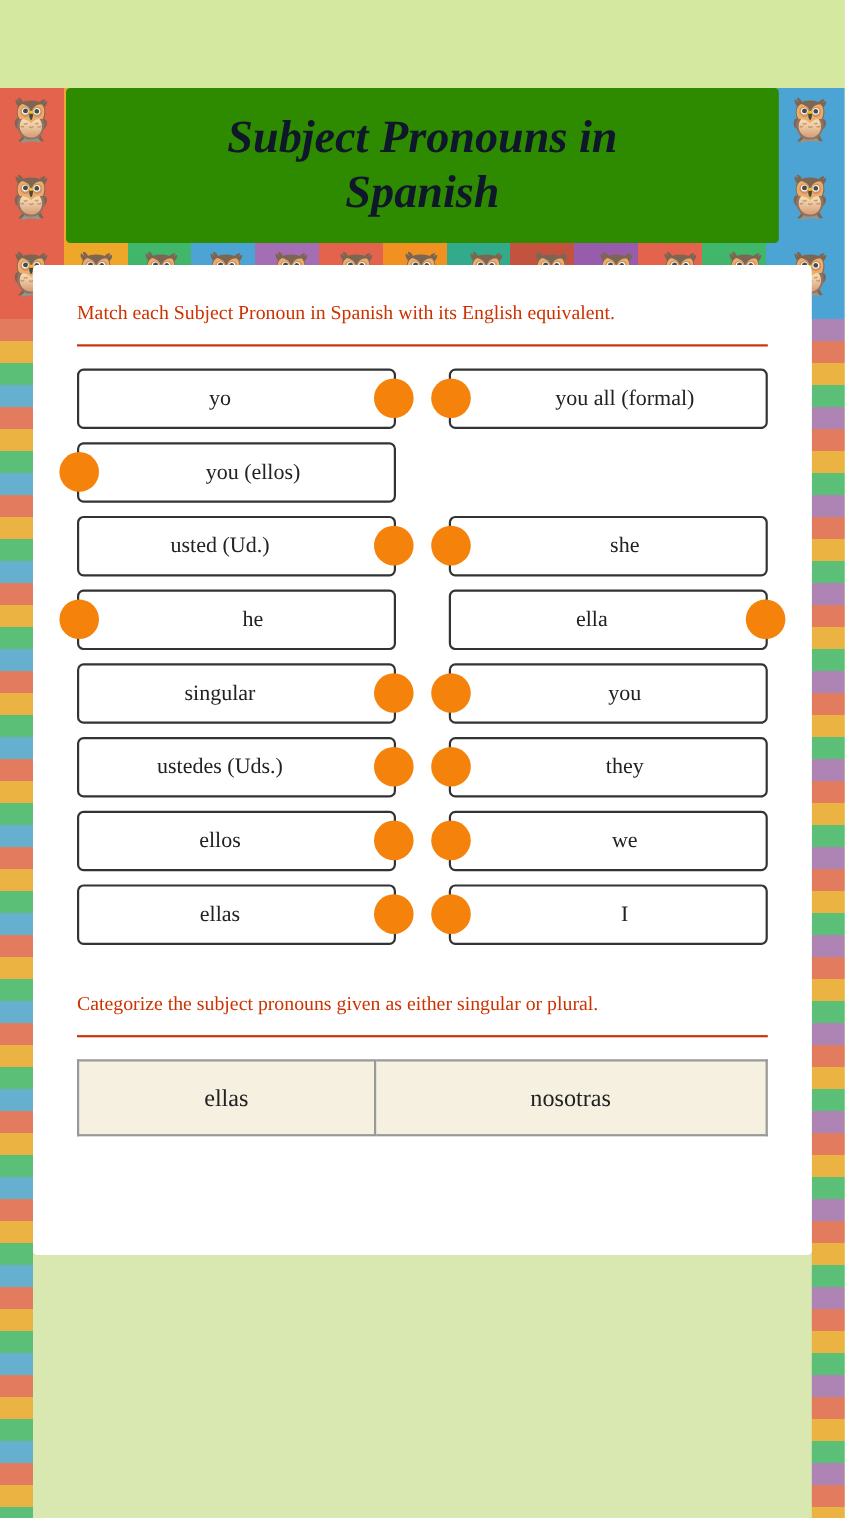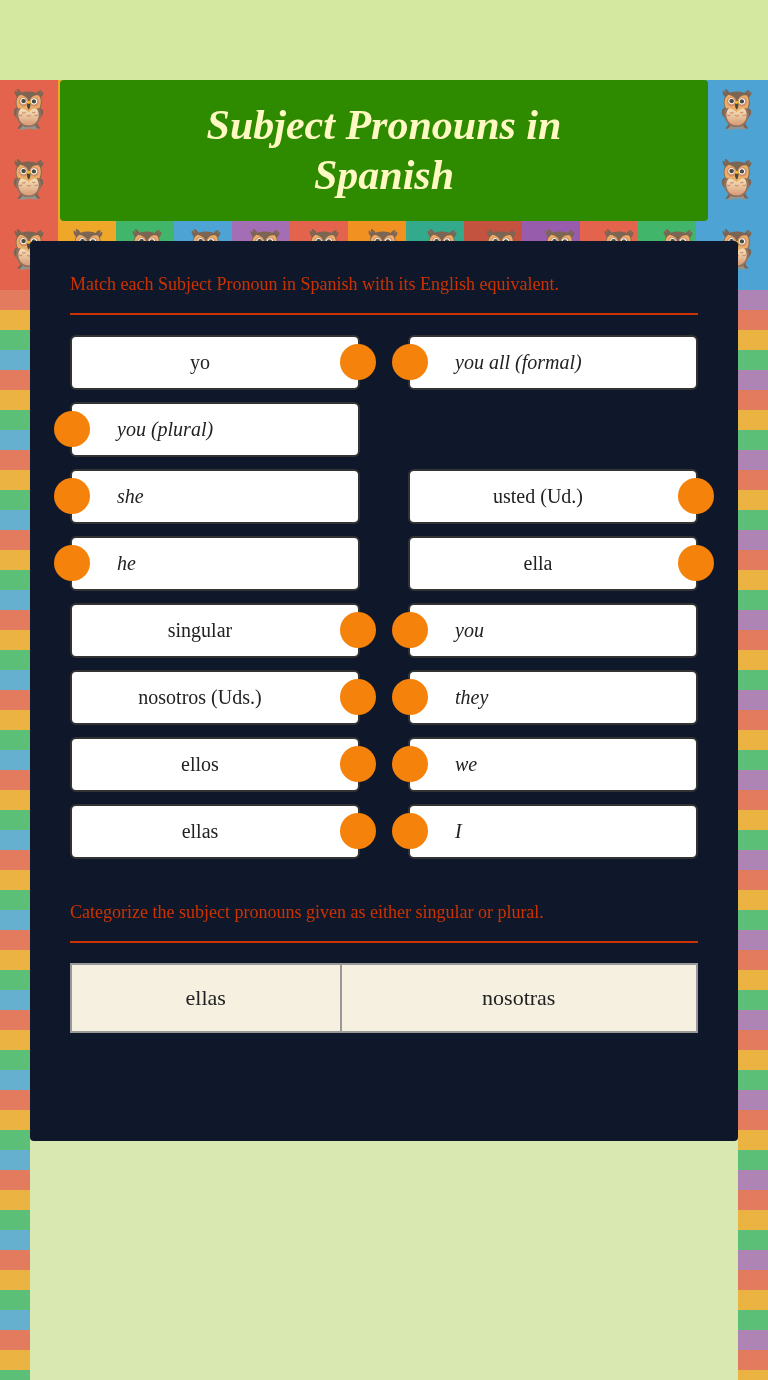--- a/index.html
+++ b/index.html
@@ -18,32 +18,32 @@
       position: relative;
       z-index: 1;
       background-color: #2e8b00;
       margin: 80px 60px 0 60px;
       padding: 20px 30px;
       border-radius: 4px;
       text-align: center;
     }
 
     .title-banner h1 {
-      color: #fef9c3;
+      color: #0f172a;
       font-size: 42px;
       font-style: italic;
       font-weight: bold;
       line-height: 1.2;
     }
 
     
     .content-card {
       position: relative;
       z-index: 1;
-      background: #0f172a;
+      background: #ffffff;
       margin: 20px 30px;
       padding: 30px 40px;
       border-radius: 4px;
       min-height: 900px;
     }
 
     .instructions {
       color: #cc3300;
       font-size: 18px;
       line-height: 1.5;
@@ -82,22 +82,22 @@
       position: relative;
       min-height: 55px;
     }
 
     .match-item.left {
       justify-content: center;
       padding-right: 45px;
     }
 
     .match-item.right {
+      justify-content: center;
       padding-left: 45px;
-      font-style: italic;
     }
 
     .match-item .item-label {
       font-size: 20px;
       color: #222;
     }
 
     
     .connector-dot {
       width: 36px;
@@ -290,33 +290,33 @@
         </div>
         <div class="match-item right">
           <div class="connector-dot"></div>
           <span class="item-label">you all (formal)</span>
         </div>
       </div>
 
       <div class="matching-row">
         <div class="match-item right">
           <div class="connector-dot"></div>
-          <span class="item-label">you (plural)</span>
-        </div>
-      </div>
-
-      <div class="matching-row">
+          <span class="item-label">you (ellos)</span>
+        </div>
+      </div>
+
+      <div class="matching-row">
+        <div class="match-item left">
+          <span class="item-label">usted (Ud.)</span>
+          <div class="connector-dot"></div>
+        </div>
         <div class="match-item right">
           <div class="connector-dot"></div>
           <span class="item-label">she</span>
         </div>
-        <div class="match-item left">
-          <span class="item-label">usted (Ud.)</span>
-          <div class="connector-dot"></div>
-        </div>
       </div>
 
 
       <div class="matching-row">
         <div class="match-item right">
           <div class="connector-dot"></div>
           <span class="item-label">he</span>
         </div>
         <div class="match-item left">
           <span class="item-label">ella</span>
@@ -330,21 +330,21 @@
           <div class="connector-dot"></div>
         </div>
         <div class="match-item right">
           <div class="connector-dot"></div>
           <span class="item-label">you</span>
         </div>
       </div>
 
       <div class="matching-row">
         <div class="match-item left">
-          <span class="item-label">nosotros (Uds.)</span>
+          <span class="item-label">ustedes (Uds.)</span>
           <div class="connector-dot"></div>
         </div>
         <div class="match-item right">
           <div class="connector-dot"></div>
           <span class="item-label">they</span>
         </div>
       </div>
 
       <div class="matching-row">
         <div class="match-item left">

